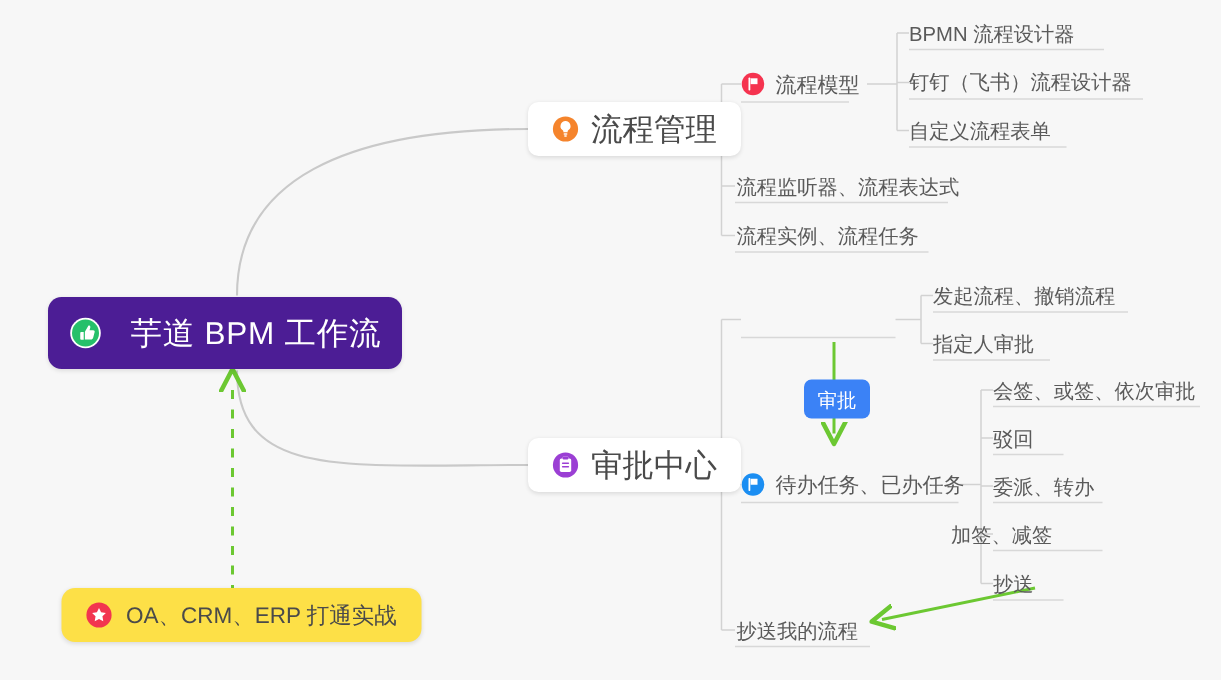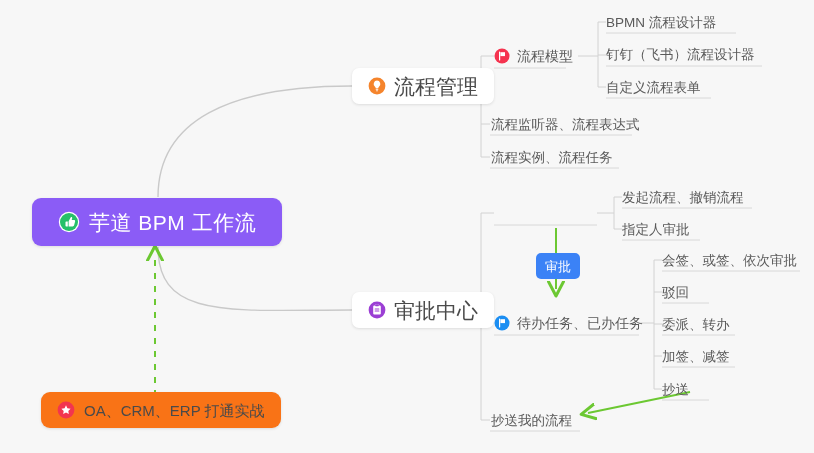--- a/index.html
+++ b/index.html
@@ -9,24 +9,24 @@
     font-family:"Liberation Sans","DejaVu Sans",sans-serif;
     overflow:hidden;
     position:relative;
   }
   #canvas{position:absolute;inset:0;width:814px;height:453px;}
   svg.links{position:absolute;left:0;top:0;width:814px;height:453px;pointer-events:none;}
 
   
   .root-node{
     position:absolute;
-    display:flex;align-items:center;gap:9px;
-    background:#8b5cf6;
+    display:flex;align-items:center;gap:19px;
+    background:#4c1d95;
     border-radius:9px;
-    padding:0 26px;
+    padding:0 14px;
     height:48px;
     box-shadow:0 1px 3px rgba(0,0,0,.10);
     box-sizing:border-box;
   }
   .root-label{
     color:#ffffff;
     font-size:21px;
     letter-spacing:.5px;
     white-space:nowrap;
     line-height:1;
@@ -67,21 +67,21 @@
     box-sizing:border-box;
   }
   .leaf-label{
     color:#5a5a5a;font-size:13.5px;line-height:1;white-space:nowrap;
   }
 
   
   .note-node{
     position:absolute;
     display:flex;align-items:center;gap:9px;
-    background:#f97316;
+    background:#fde047;
     border-radius:9px;
     padding:0 16px;
     height:36px;
     box-shadow:0 1px 3px rgba(0,0,0,.11);
     box-sizing:border-box;
     justify-content:center;
   }
   .note-label{color:#4a4a4a;font-size:15px;white-space:nowrap;line-height:1;}
 
   
@@ -272,21 +272,21 @@
 
   <div class="leaf-node" style="left:662px;top:248px;">
     <span class="leaf-label">会签、或签、依次审批</span>
   </div>
   <div class="leaf-node" style="left:662px;top:280px;">
     <span class="leaf-label">驳回</span>
   </div>
   <div class="leaf-node" style="left:662px;top:312px;">
     <span class="leaf-label">委派、转办</span>
   </div>
-  <div class="leaf-node" style="left:662px;top:344px;">
+  <div class="leaf-node" style="left:634px;top:344px;">
     <span class="leaf-label">加签、减签</span>
   </div>
   <div class="leaf-node" style="left:662px;top:377px;">
     <span class="leaf-label">抄送</span>
   </div>
 
   <div class="leaf-node" style="left:491px;top:408px;">
     <span class="leaf-label">抄送我的流程</span>
   </div>
 

